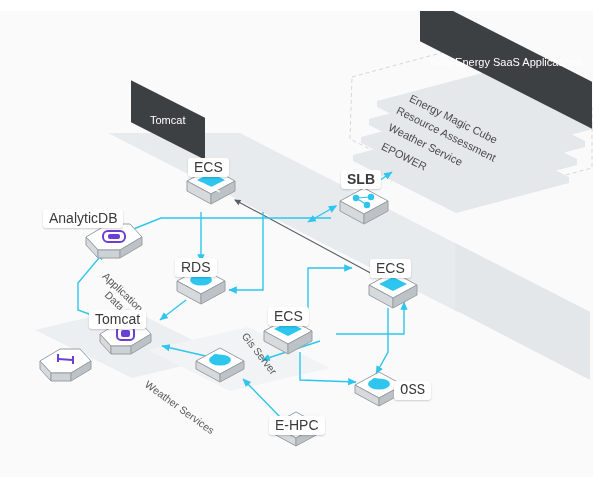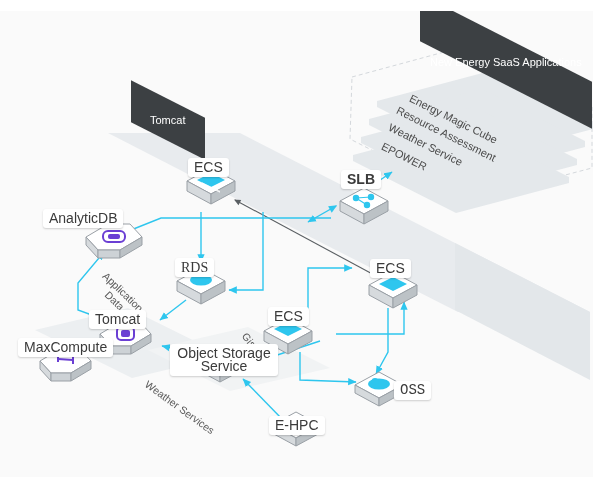--- a/index.html
+++ b/index.html
@@ -312,35 +312,29 @@
   </div>
   <div class="chip" style="left:341px;top:170px;font-weight:bold;">
     <span>SLB</span>
   </div>
   <div class="chip" style="left:370px;top:259px;">
     <span>ECS</span>
   </div>
   <div class="chip" style="left:43px;top:209px;">
     <span>AnalyticDB</span>
   </div>
-  <div class="chip" style="left:175px;top:258px;font-family:Liberation Serif, serif;">
+  <div class="chip" style="left:175px;top:258px;">
     <span>RDS</span>
   </div>
   <div class="chip" style="left:268px;top:307px;">
     <span>ECS</span>
   </div>
   <div class="chip" style="left:89px;top:310px;">
     <span>Tomcat</span>
   </div>
-  <div class="chip" style="left:18px;top:338px;">
-    <span>MaxCompute</span>
-  </div>
-  <div class="chip two" style="left:170px;top:344px;">
-    <span>Object Storage Service</span>
-  </div>
   <div class="chip" style="left:269px;top:416px;">
     <span>E-HPC</span>
   </div>
   <div class="chip" style="left:394px;top:381px;font-family:Liberation Mono, monospace;">
     <span>OSS</span>
   </div>
 
   <div id="topstrip"></div>
 </div>
 

